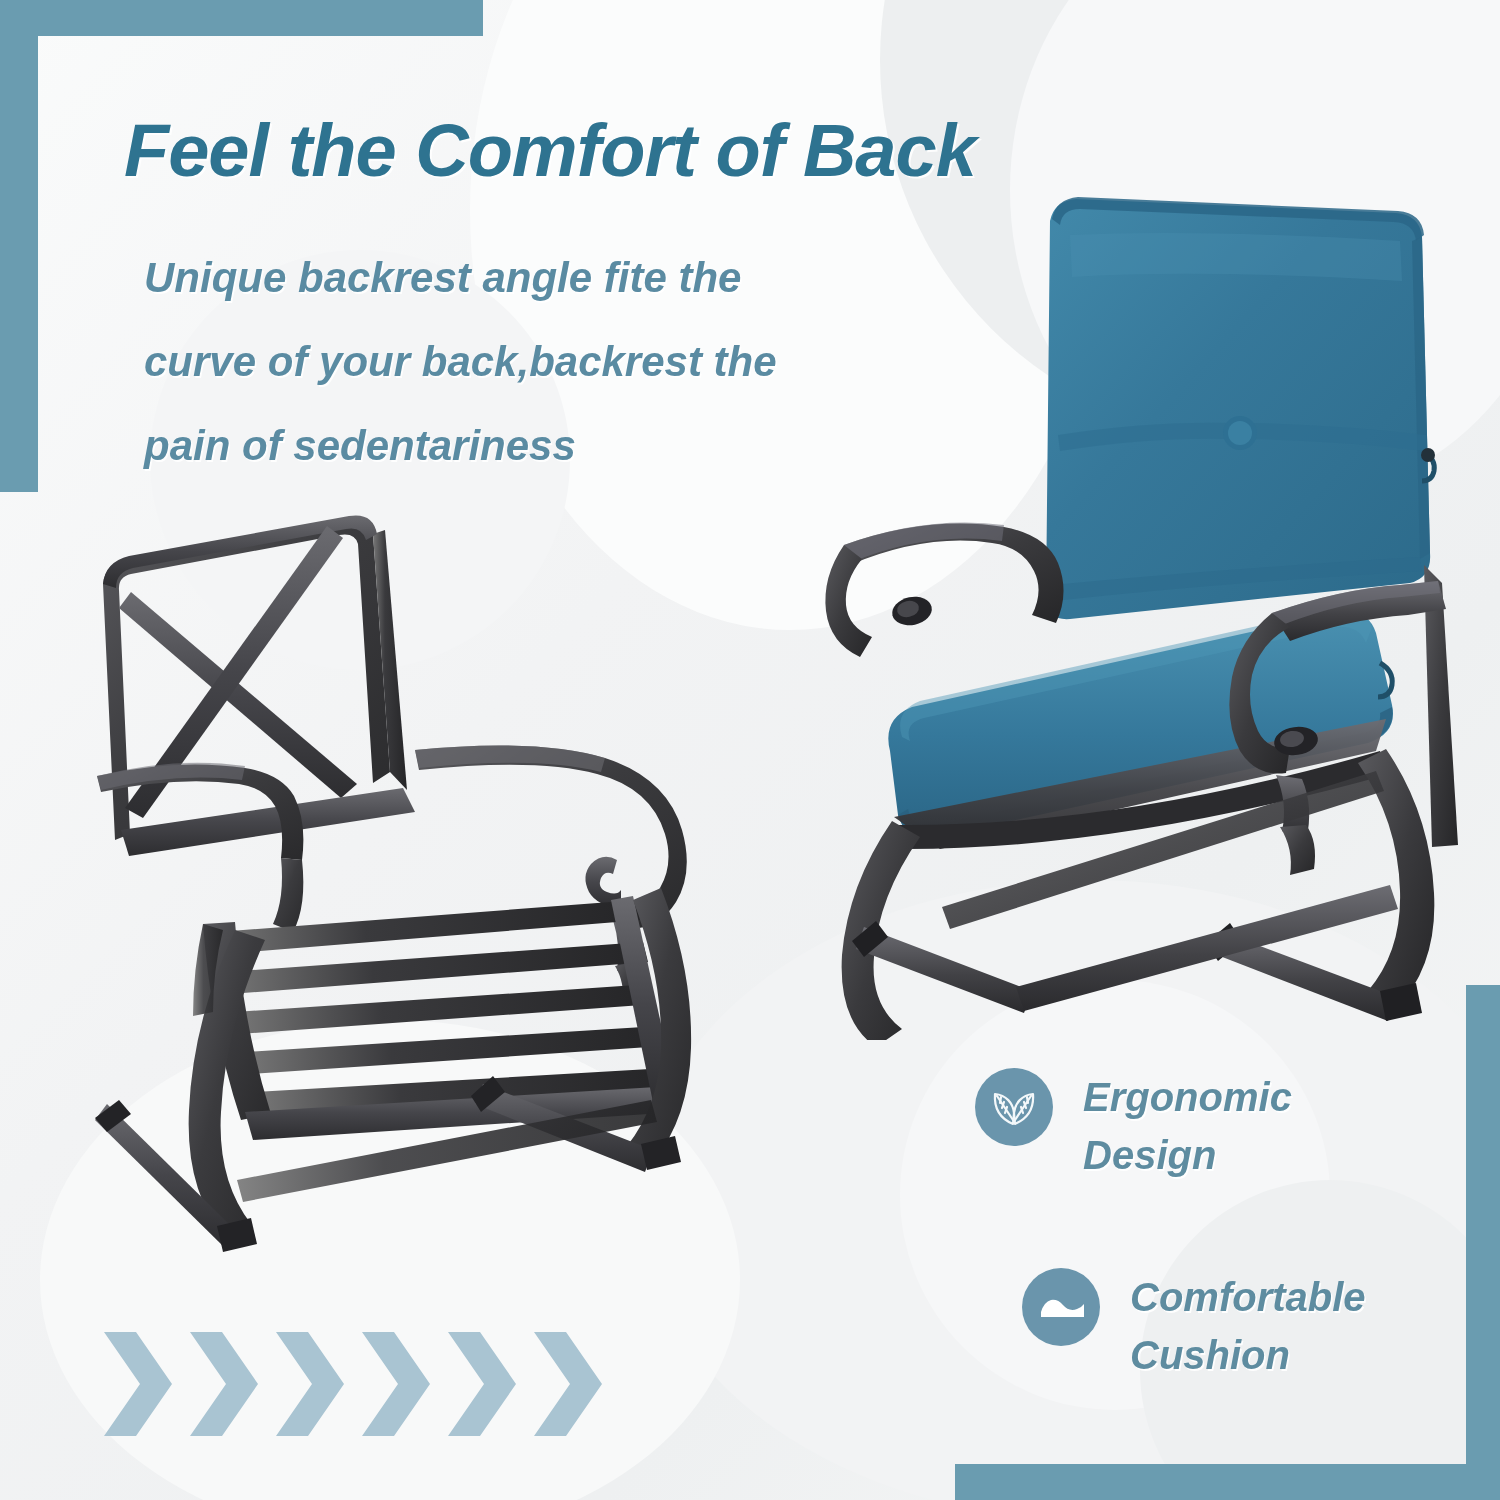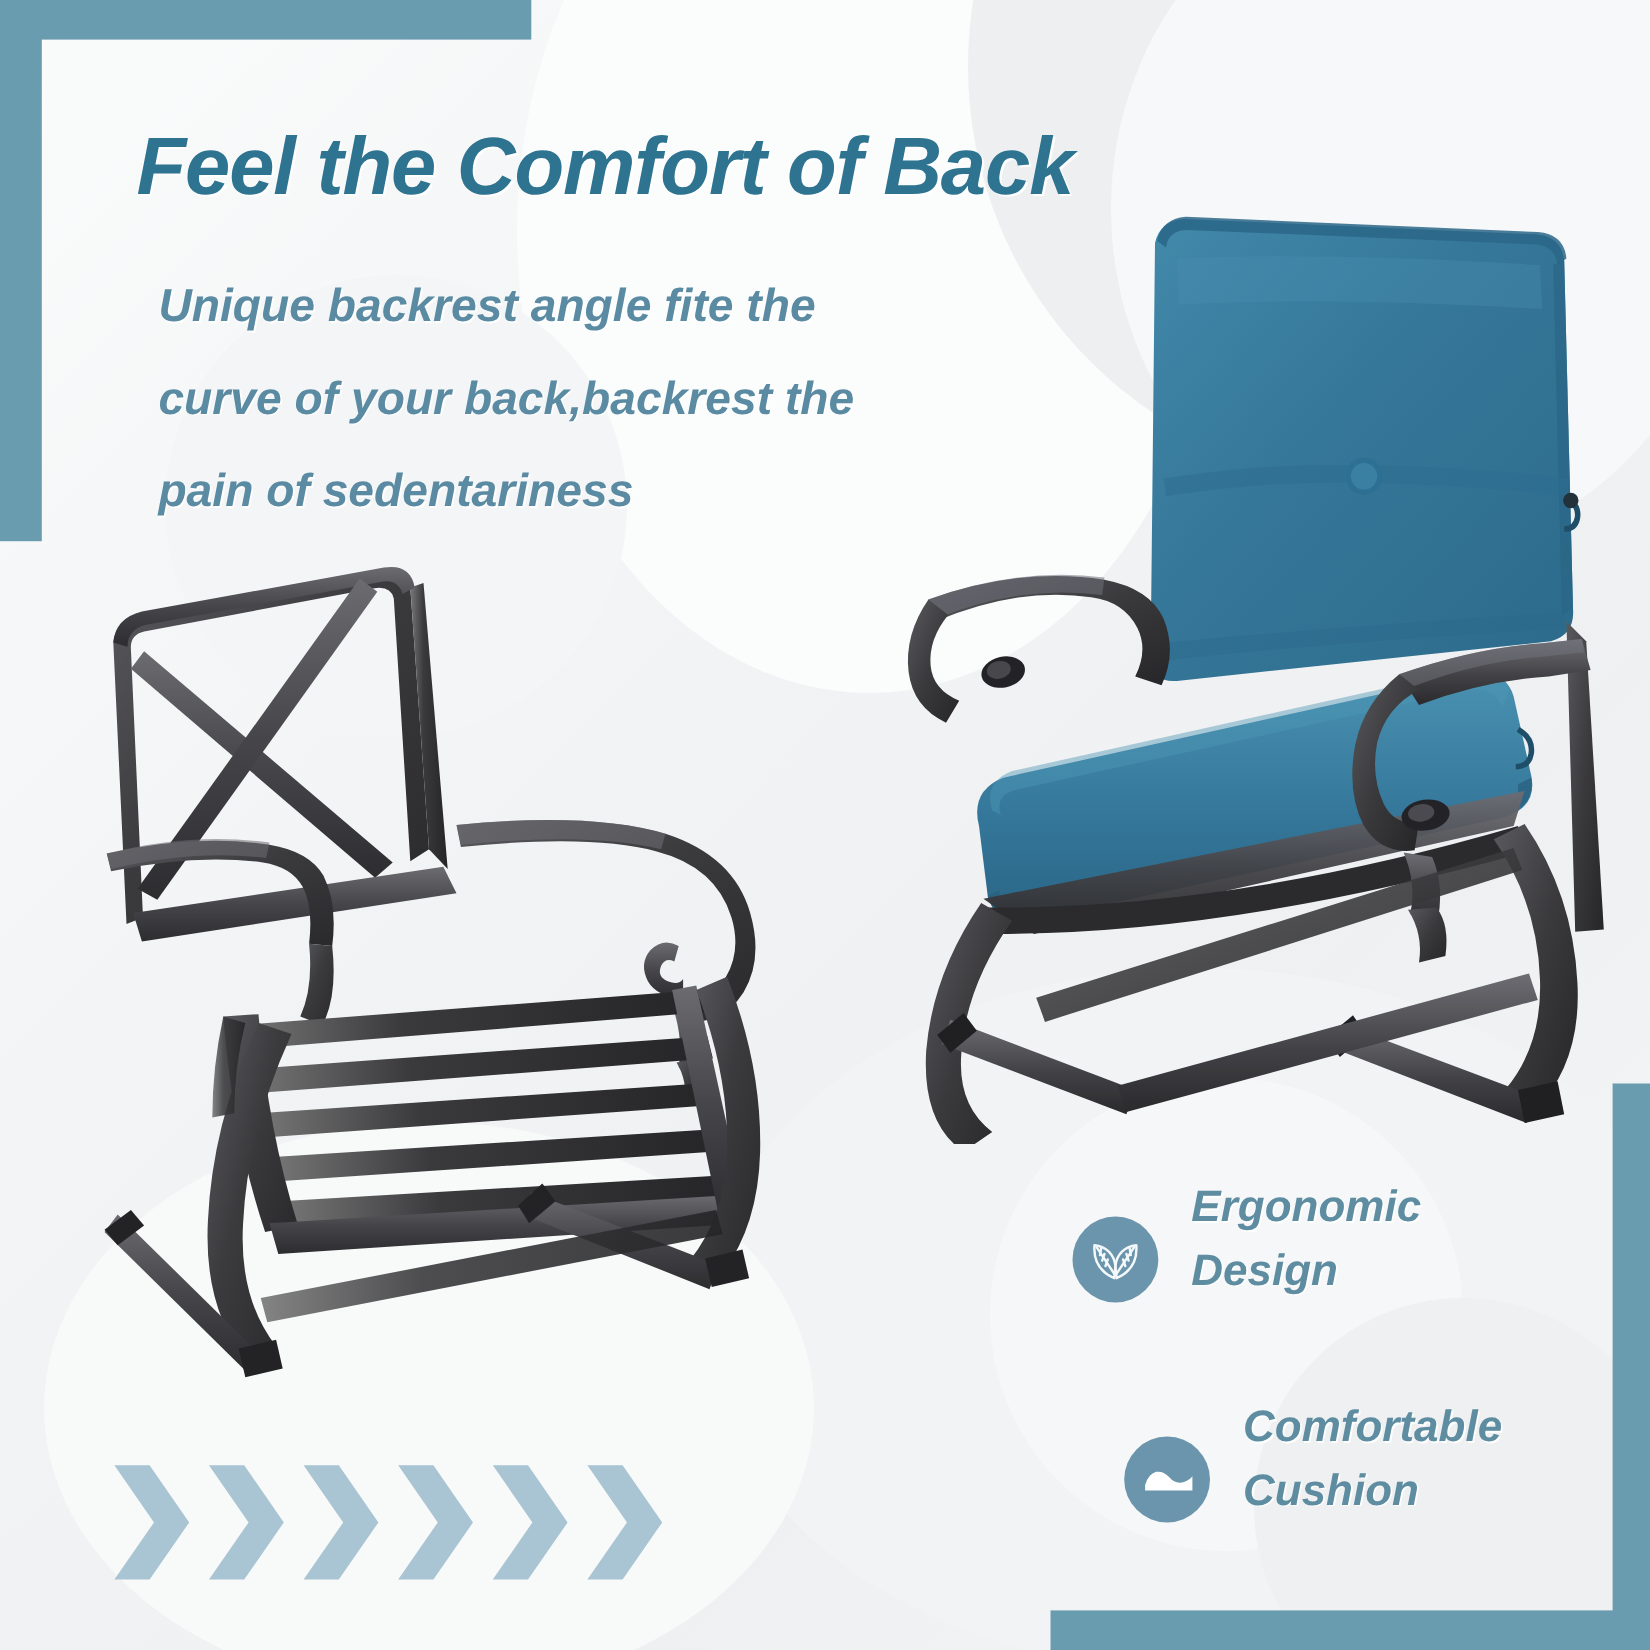--- a/index.html
+++ b/index.html
@@ -77,21 +77,21 @@
     top: 1330px;
     display: flex;
     gap: 12px;
   }
   .chev { width: 74px; height: 108px; }
 
   
   .badge {
     position: absolute;
     display: flex;
-    align-items: flex-end;
+    align-items: flex-start;
     gap: 30px;
   }
   .badge-ergonomic { left: 975px; top: 1068px; }
   .badge-cushion   { left: 1022px; top: 1268px; }
   .badge-circle {
     width: 78px;
     height: 78px;
     border-radius: 50%;
     background: #6a95ac;
     flex: 0 0 auto;

